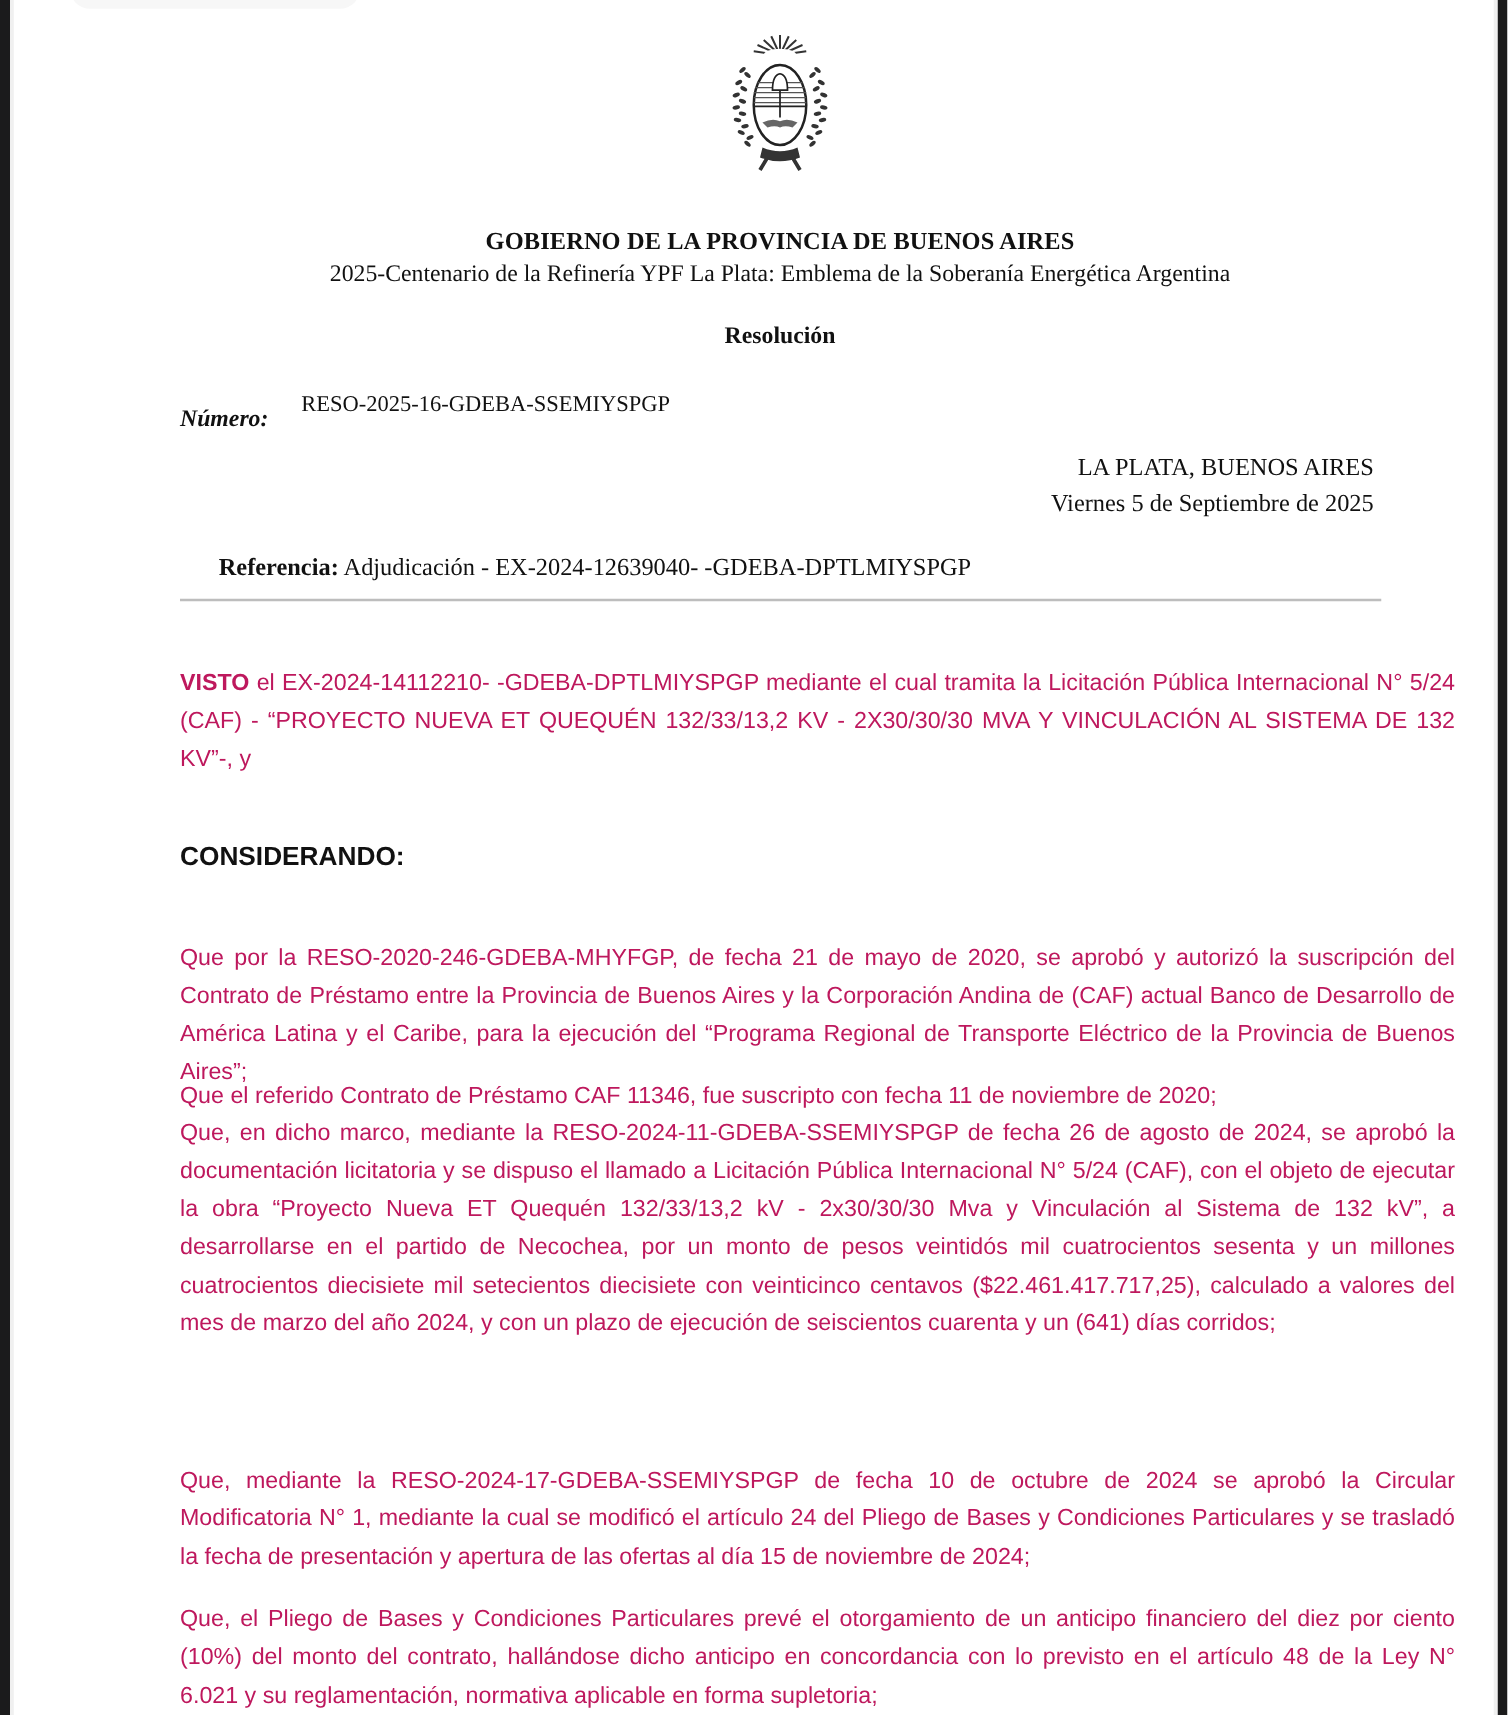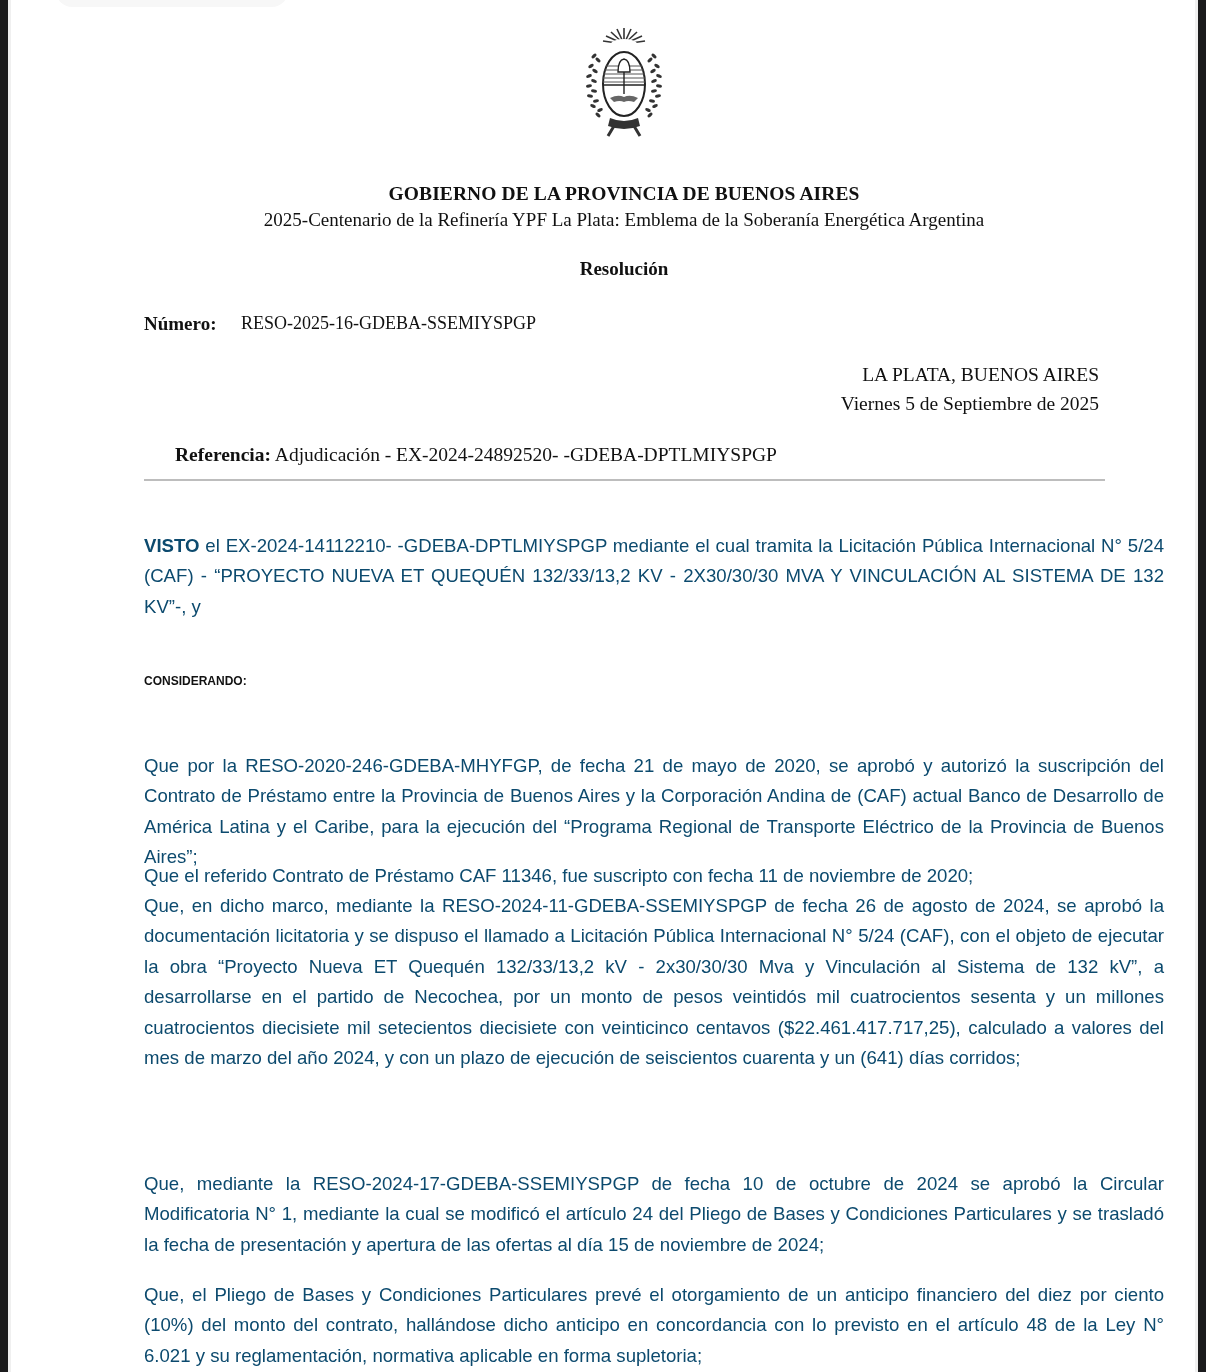--- a/index.html
+++ b/index.html
@@ -15,33 +15,33 @@
   .edge-right-strip { position: absolute; right: 8px; top: 0; width: 3px; height: 1372px; background: #f0f0f0; }
   .top-pill { position: absolute; left: 56px; top: -20px; width: 232px; height: 27px; background: #f7f7f7; border-radius: 0 0 16px 16px; }
 
   .crest { position: absolute; left: 584px; top: 22px; width: 80px; height: 118px; }
 
   .serif { font-family: "Liberation Serif", serif; }
   .header-title { position: absolute; left: 0; width: 1248px; top: 183px; text-align: center; font-size: 19.5px; font-weight: bold; letter-spacing: 0.1px; }
   .header-sub { position: absolute; left: 0; width: 1248px; top: 209px; text-align: center; font-size: 19px; }
   .doc-type { position: absolute; left: 0; width: 1248px; top: 258px; text-align: center; font-size: 19px; font-weight: bold; }
 
-  .numero-label { position: absolute; left: 144px; top: 313px; font-size: 19px; font-weight: bold; }
+  .numero-label { position: absolute; left: 144px; top: 325px; font-size: 19px; font-weight: bold; font-style: italic; }
   .numero-value { position: absolute; left: 241px; top: 313px; font-size: 18px; }
 
   .place { position: absolute; right: 107px; top: 364px; font-size: 19.5px; text-align: center; }
   .date { position: absolute; right: 107px; top: 393px; font-size: 19.5px; text-align: center; }
 
   .ref { position: absolute; left: 144px; top: 444px; font-size: 19.5px; }
   .ref b { font-weight: bold; margin-left: 31px; }
   .separator { position: absolute; left: 144px; top: 479px; width: 961px; height: 2px; background: #bdbdbd; }
 
-  .body-text { position: absolute; left: 144px; width: 1020px; font-size: 18.6px; line-height: 30.4px; text-align: justify; color: #0c4a6e; }
+  .body-text { position: absolute; left: 144px; width: 1020px; font-size: 18.6px; line-height: 30.4px; text-align: justify; color: #be185d; }
   .visto { top: 531px; }
-  .considerando { position: absolute; left: 144px; top: 674px; font-size: 12px; font-weight: bold; }
+  .considerando { position: absolute; left: 144px; top: 674px; font-size: 21px; font-weight: bold; }
   .p1 { top: 751px; }
   .p2 { top: 848px; margin-top: 13px; }
   .p3 { top: 891px; }
   .p4 { top: 1169px; }
   .p5 { top: 1280px; }
 </style>
 </head>
 <body>
 
 <div class="edge-left"></div>
@@ -120,21 +120,21 @@
 <div class="doc-type serif">Resolución</div>
 
 <div class="numero-label serif">Número:</div>
 <div class="numero-value serif">RESO-2025-16-GDEBA-SSEMIYSPGP</div>
 
 <div class="place serif">LA PLATA, BUENOS AIRES</div>
 <div class="date serif">Viernes 5 de Septiembre de 2025</div>
 
 <div class="ref serif">
   <b>Referencia:</b>
-  <span>Adjudicación - EX-2024-24892520- -GDEBA-DPTLMIYSPGP</span>
+  <span>Adjudicación - EX-2024-12639040- -GDEBA-DPTLMIYSPGP</span>
 </div>
 <div class="separator"></div>
 
 <div class="body-text visto"><b>VISTO</b><span> el EX-2024-14112210- -GDEBA-DPTLMIYSPGP mediante el cual tramita la Licitación Pública Internacional N° 5/24 (CAF) - “PROYECTO NUEVA ET QUEQUÉN 132/33/13,2 KV - 2X30/30/30 MVA Y VINCULACIÓN AL SISTEMA DE 132 KV”-, y</span></div>
 
 <div class="considerando">CONSIDERANDO:</div>
 
 <div class="body-text p1">Que por la RESO-2020-246-GDEBA-MHYFGP, de fecha 21 de mayo de 2020, se aprobó y autorizó la suscripción del Contrato de Préstamo entre la Provincia de Buenos Aires y la Corporación Andina de (CAF) actual Banco de Desarrollo de América Latina y el Caribe, para la ejecución del “Programa Regional de Transporte Eléctrico de la Provincia de Buenos Aires”;</div>
 <div class="body-text p2">Que el referido Contrato de Préstamo CAF 11346, fue suscripto con fecha 11 de noviembre de 2020;</div>
 <div class="body-text p3">Que, en dicho marco, mediante la RESO-2024-11-GDEBA-SSEMIYSPGP de fecha 26 de agosto de 2024, se aprobó la documentación licitatoria y se dispuso el llamado a Licitación Pública Internacional N° 5/24 (CAF), con el objeto de ejecutar la obra “Proyecto Nueva ET Quequén 132/33/13,2 kV - 2x30/30/30 Mva y Vinculación al Sistema de 132 kV”, a desarrollarse en el partido de Necochea, por un monto de pesos veintidós mil cuatrocientos sesenta y un millones cuatrocientos diecisiete mil setecientos diecisiete con veinticinco centavos ($22.461.417.717,25), calculado a valores del mes de marzo del año 2024, y con un plazo de ejecución de seiscientos cuarenta y un (641) días corridos;</div>

